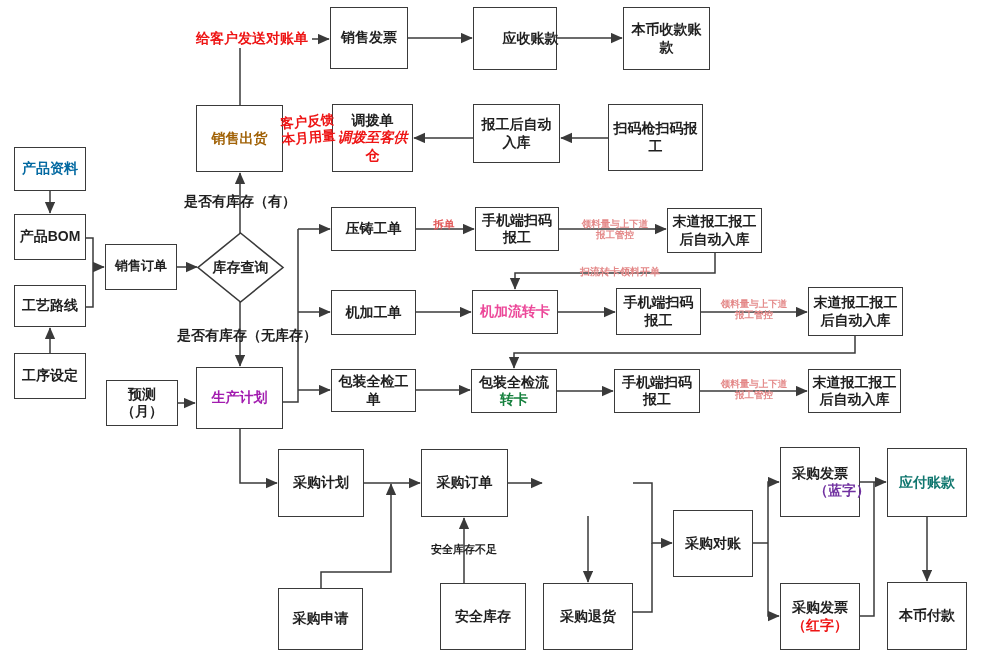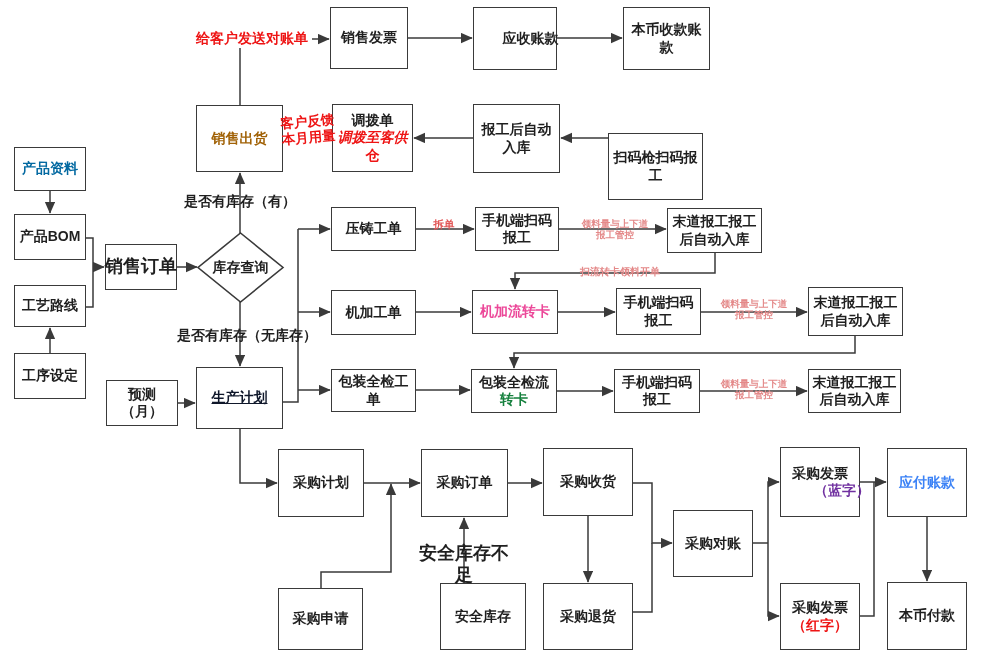--- a/index.html
+++ b/index.html
@@ -91,46 +91,46 @@
     </div>
     <div class="node" style="left: 14px; top: 214px; width: 72px; height: 46px; font-size: 14px;">
       <span class="ln" style="color: rgb(31, 31, 31);">产品BOM</span>
     </div>
     <div class="node" style="left: 14px; top: 285px; width: 72px; height: 42px; font-size: 14px;">
       <span class="ln" style="color: rgb(31, 31, 31);">工艺路线</span>
     </div>
     <div class="node" style="left: 14px; top: 353px; width: 72px; height: 46px; font-size: 14px;">
       <span class="ln" style="color: rgb(31, 31, 31);">工序设定</span>
     </div>
-    <div class="node" style="left: 105px; top: 244px; width: 72px; height: 46px; font-size: 18px;">
+    <div class="node" style="left: 105px; top: 244px; width: 72px; height: 46px; font-size: 13px; font-family: Liberation Mono, monospace;">
       <span class="ln" style="color: rgb(31, 31, 31);">销售订单</span>
     </div>
     <div class="node" style="left: 106px; top: 380px; width: 72px; height: 46px; font-size: 14px;">
       <span class="ln" style="color: rgb(31, 31, 31);">预测</span>
       <span class="ln" style="color: rgb(31, 31, 31);">（月）</span>
     </div>
     <div class="node diamond" style="left: 198px; top: 233px; width: 85px; height: 69px; font-size: 14px;">
       <span class="ln" style="color: rgb(31, 31, 31);">库存查询</span>
     </div>
     <div class="node" style="left: 196px; top: 367px; width: 87px; height: 62px; font-size: 14px;">
-      <span class="ln" style="color: #0f172a; text-decoration: underline;">生产计划</span>
+      <span class="ln" style="color: #a21caf;">生产计划</span>
     </div>
     <div class="node" style="left: 196px; top: 105px; width: 87px; height: 67px; font-size: 14px;">
       <span class="ln" style="color: #a16207;">销售出货</span>
     </div>
     <div class="node" style="left: 332px; top: 104px; width: 81px; height: 68px; font-size: 14px;">
       <span class="ln" style="color: rgb(31, 31, 31);">调拨单</span>
       <span class="ln" style="color: rgb(238, 20, 20); font-style: italic;">调拨至客供</span>
       <span class="ln" style="color: rgb(238, 20, 20);">仓</span>
     </div>
-    <div class="node" style="left: 473px; top: 104px; width: 87px; height: 69px; font-size: 14px;">
+    <div class="node" style="left: 473px; top: 104px; width: 87px; height: 59px; font-size: 14px;">
       <span class="ln" style="color: rgb(31, 31, 31);">报工后自动</span>
       <span class="ln" style="color: rgb(31, 31, 31);">入库</span>
     </div>
-    <div class="node" style="left: 608px; top: 104px; width: 95px; height: 67px; font-size: 14px; margin-top: 29px;">
+    <div class="node" style="left: 608px; top: 104px; width: 95px; height: 67px; font-size: 14px;">
       <span class="ln" style="color: rgb(31, 31, 31);">扫码枪扫码报</span>
       <span class="ln" style="color: rgb(31, 31, 31);">工</span>
     </div>
     <div class="node" style="left: 330px; top: 7px; width: 78px; height: 62px; font-size: 14px;">
       <span class="ln" style="color: rgb(31, 31, 31);">销售发票</span>
     </div>
     <div class="node" style="left: 473px; top: 7px; width: 84px; height: 63px; font-size: 14px; padding-left: 31px;">
       <span class="ln" style="color: rgb(31, 31, 31);">应收账款</span>
     </div>
     <div class="node" style="left: 623px; top: 7px; width: 87px; height: 63px; font-size: 14px;">
@@ -177,41 +177,38 @@
     <div class="node" style="left: 808px; top: 369px; width: 93px; height: 44px; font-size: 14px;">
       <span class="ln" style="color: rgb(31, 31, 31);">末道报工报工</span>
       <span class="ln" style="color: rgb(31, 31, 31);">后自动入库</span>
     </div>
     <div class="node" style="left: 278px; top: 449px; width: 86px; height: 68px; font-size: 14px;">
       <span class="ln" style="color: rgb(31, 31, 31);">采购计划</span>
     </div>
     <div class="node" style="left: 421px; top: 449px; width: 87px; height: 68px; font-size: 14px;">
       <span class="ln" style="color: rgb(31, 31, 31);">采购订单</span>
     </div>
-    <div class="node" style="left: 543px; top: 448px; width: 90px; height: 68px; font-size: 14px;">
-      <span class="ln" style="color: rgb(31, 31, 31);">采购收货</span>
-    </div>
     <div class="node" style="left: 278px; top: 588px; width: 85px; height: 62px; font-size: 14px;">
       <span class="ln" style="color: rgb(31, 31, 31);">采购申请</span>
     </div>
     <div class="node" style="left: 440px; top: 583px; width: 86px; height: 67px; font-size: 14px;">
       <span class="ln" style="color: rgb(31, 31, 31);">安全库存</span>
     </div>
     <div class="node" style="left: 543px; top: 583px; width: 90px; height: 67px; font-size: 14px;">
       <span class="ln" style="color: rgb(31, 31, 31);">采购退货</span>
     </div>
     <div class="node" style="left: 673px; top: 510px; width: 80px; height: 67px; font-size: 14px;">
       <span class="ln" style="color: rgb(31, 31, 31);">采购对账</span>
     </div>
     <div class="node" style="left: 780px; top: 447px; width: 80px; height: 70px; font-size: 14px;">
       <span class="ln" style="color: rgb(31, 31, 31);">采购发票</span>
       <span class="ln" style="color: rgb(112, 48, 160); margin-left: 44px;">（蓝字）</span>
     </div>
     <div class="node" style="left: 887px; top: 448px; width: 80px; height: 69px; font-size: 14px;">
-      <span class="ln" style="color: #3b82f6;">应付账款</span>
+      <span class="ln" style="color: #0f766e;">应付账款</span>
     </div>
     <div class="node" style="left: 780px; top: 583px; width: 80px; height: 67px; font-size: 14px;">
       <span class="ln" style="color: rgb(31, 31, 31);">采购发票</span>
       <span class="ln" style="color: rgb(238, 20, 20);">（红字）</span>
     </div>
     <div class="node" style="left: 887px; top: 582px; width: 80px; height: 68px; font-size: 14px;">
       <span class="ln" style="color: rgb(31, 31, 31);">本币付款</span>
     </div>
     <div class="flabel" style="left: 191px; top: 30px; width: 122px; color: rgb(238, 20, 20); font-size: 14px; font-weight: 700;">给客户发送对账单</div>
     <div class="flabel" style="left: 276px; top: 114px; width: 64px; color: rgb(238, 20, 20); font-size: 13.5px; font-weight: 700; transform: rotate(-5deg);">客户反馈
@@ -219,14 +216,14 @@
     <div class="flabel" style="left: 180px; top: 193px; width: 120px; color: rgb(31, 31, 31); font-size: 14px; font-weight: 700;">是否有库存（有）</div>
     <div class="flabel" style="left: 172px; top: 327px; width: 150px; color: rgb(31, 31, 31); font-size: 14px; font-weight: 700;">是否有库存（无库存）</div>
     <div class="flabel" style="left: 429px; top: 218px; width: 30px; color: rgb(226, 85, 85); font-size: 10.5px; font-weight: 700;">拆单</div>
     <div class="flabel" style="left: 576px; top: 218px; width: 78px; color: rgb(228, 137, 137); font-size: 9.5px; font-weight: 700;">领料量与上下道
 报工管控</div>
     <div class="flabel" style="left: 576px; top: 266px; width: 88px; color: rgb(228, 137, 137); font-size: 10px; font-weight: 700;">扫流转卡领料开单</div>
     <div class="flabel" style="left: 715px; top: 298px; width: 78px; color: rgb(228, 137, 137); font-size: 9.5px; font-weight: 700;">领料量与上下道
 报工管控</div>
     <div class="flabel" style="left: 715px; top: 378px; width: 78px; color: rgb(228, 137, 137); font-size: 9.5px; font-weight: 700;">领料量与上下道
 报工管控</div>
-    <div class="flabel" style="left: 417px; top: 543px; width: 94px; color: rgb(31, 31, 31); font-size: 18px; font-weight: 700;">安全库存不足</div>
+    <div class="flabel" style="left: 417px; top: 543px; width: 94px; color: rgb(31, 31, 31); font-size: 11px; font-weight: 700;">安全库存不足</div>
   </div>
 
 </body></html>

